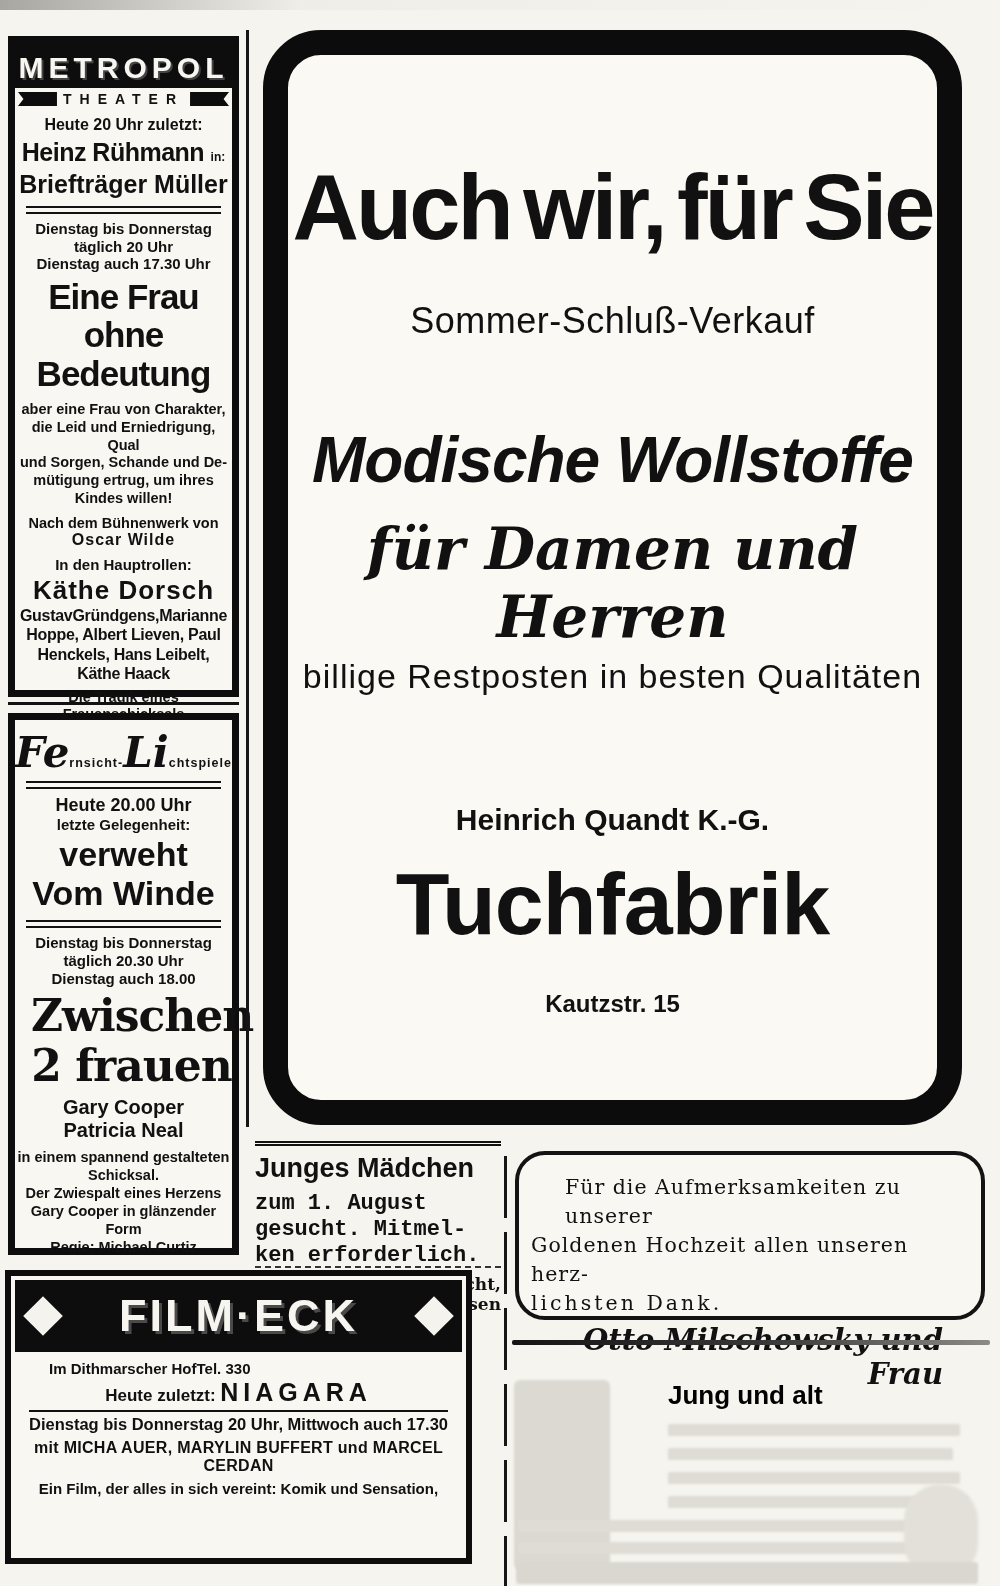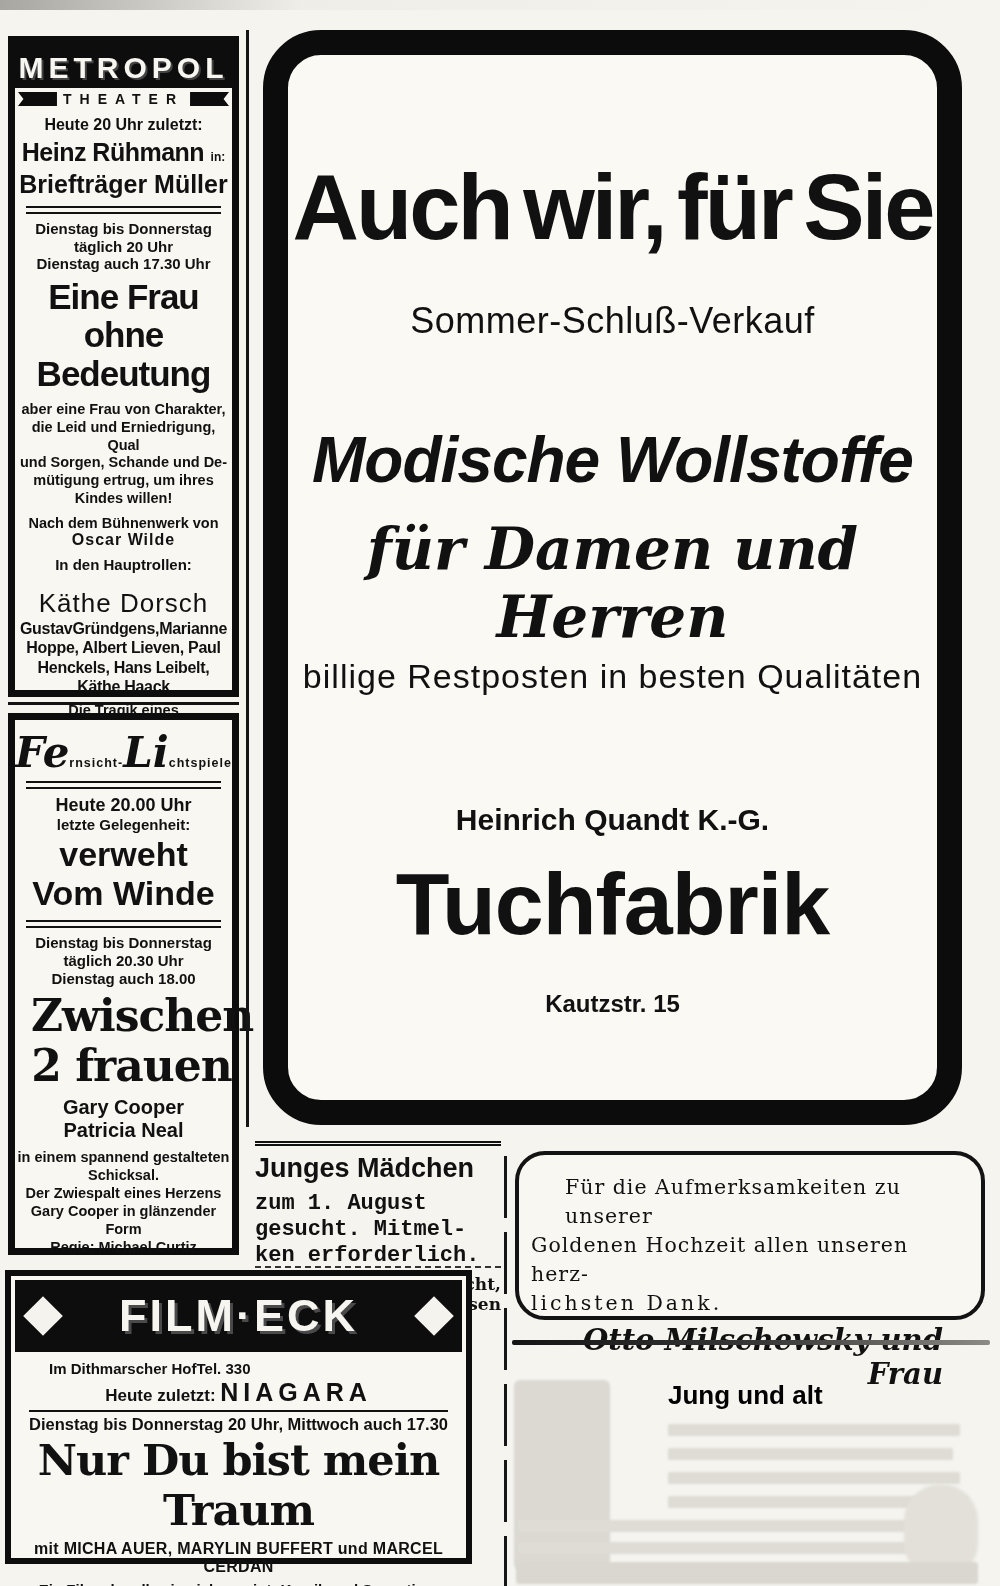--- a/index.html
+++ b/index.html
@@ -24,21 +24,21 @@
   .m-line1{margin-top:9px;font-size:16px;font-weight:bold;}
   .m-star{margin-top:4px;font-size:25px;font-weight:bold;letter-spacing:-0.5px;}
   .m-star .in{font-size:12px;letter-spacing:0;}
   .m-film1{margin-top:3px;font-size:25px;font-weight:bold;}
   .m-sched{font-size:15px;font-weight:bold;line-height:1.17;}
   .m-film2{margin-top:5px;font-size:35px;font-weight:bold;letter-spacing:-1px;line-height:1.1;}
   .m-desc{margin-top:8px;font-size:14.5px;font-weight:bold;line-height:1.22;}
   .m-based{margin-top:8px;font-size:14.5px;font-weight:bold;}
   .m-author{font-size:16px;font-weight:bold;letter-spacing:1px;}
   .m-castintro{margin-top:7px;font-size:15px;font-weight:bold;}
-  .m-castlead{margin-top:15px;font-size:26px;font-weight:normal;letter-spacing:1px;}
+  .m-castlead{margin-top:2px;font-size:26px;font-weight:bold;letter-spacing:1px;}
   .m-cast{font-size:16px;font-weight:bold;line-height:1.2;letter-spacing:-0.3px;}
   .m-closing{margin-top:6px;font-size:14.5px;font-weight:bold;line-height:1.2;}
 
   #rule-left{position:absolute;left:8px;top:702px;width:231px;height:3px;background:#111;}
 
   
   #fernsicht{left:8px;top:713px;width:231px;height:542px;}
   .f-logo{display:flex;align-items:baseline;justify-content:center;margin-top:12px;line-height:1;}
   .f-cap{font-family:"DejaVu Serif",serif;font-style:italic;font-weight:bold;font-size:42px;}
   .f-small{font-size:12.5px;font-weight:bold;letter-spacing:1px;}
@@ -266,20 +266,19 @@
     <div class="fe-venue-row">
       <span>Im Dithmarscher Hof</span>
       <span>Tel. 330</span>
     </div>
     <div class="fe-today">
       <span class="fe-today-label">Heute zuletzt:</span>
       <span class="fe-today-film">NIAGARA</span>
     </div>
     <div class="fe-rule"></div>
     <div class="fe-sched">Dienstag bis Donnerstag 20 Uhr, Mittwoch auch 17.30</div>
-    <div class="fe-film">Nur Du bist mein Traum</div>
     <div class="fe-cast">mit MICHA AUER, MARYLIN BUFFERT und MARCEL CERDAN</div>
     <div class="fe-desc">
       <div>Ein Film, der alles in sich vereint: Komik und Sensation,</div>
 
     </div>
   </section>
 </div>
 
 </body></html>

